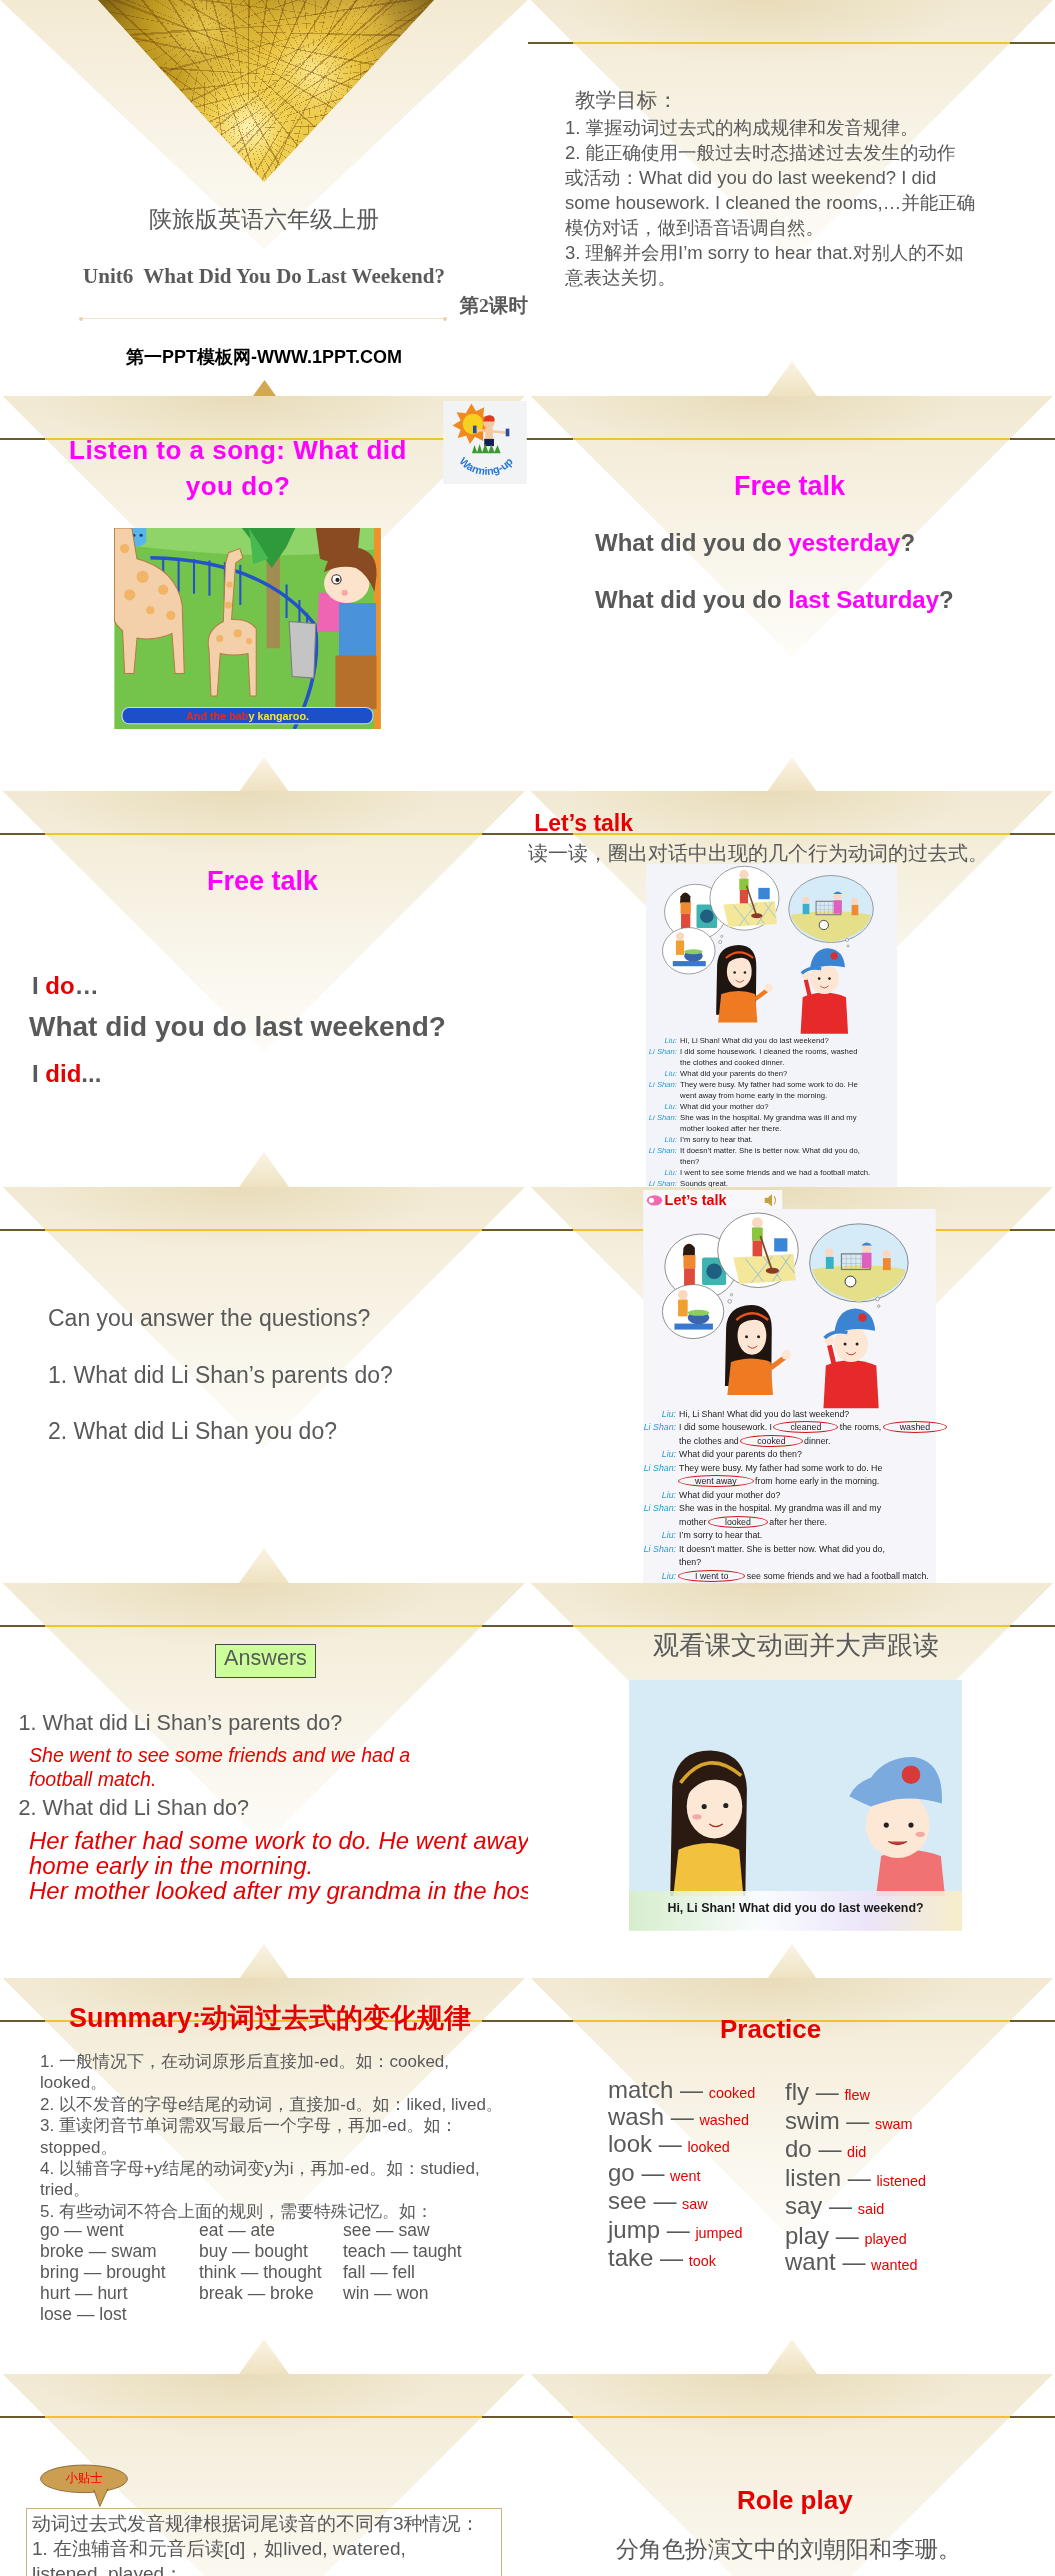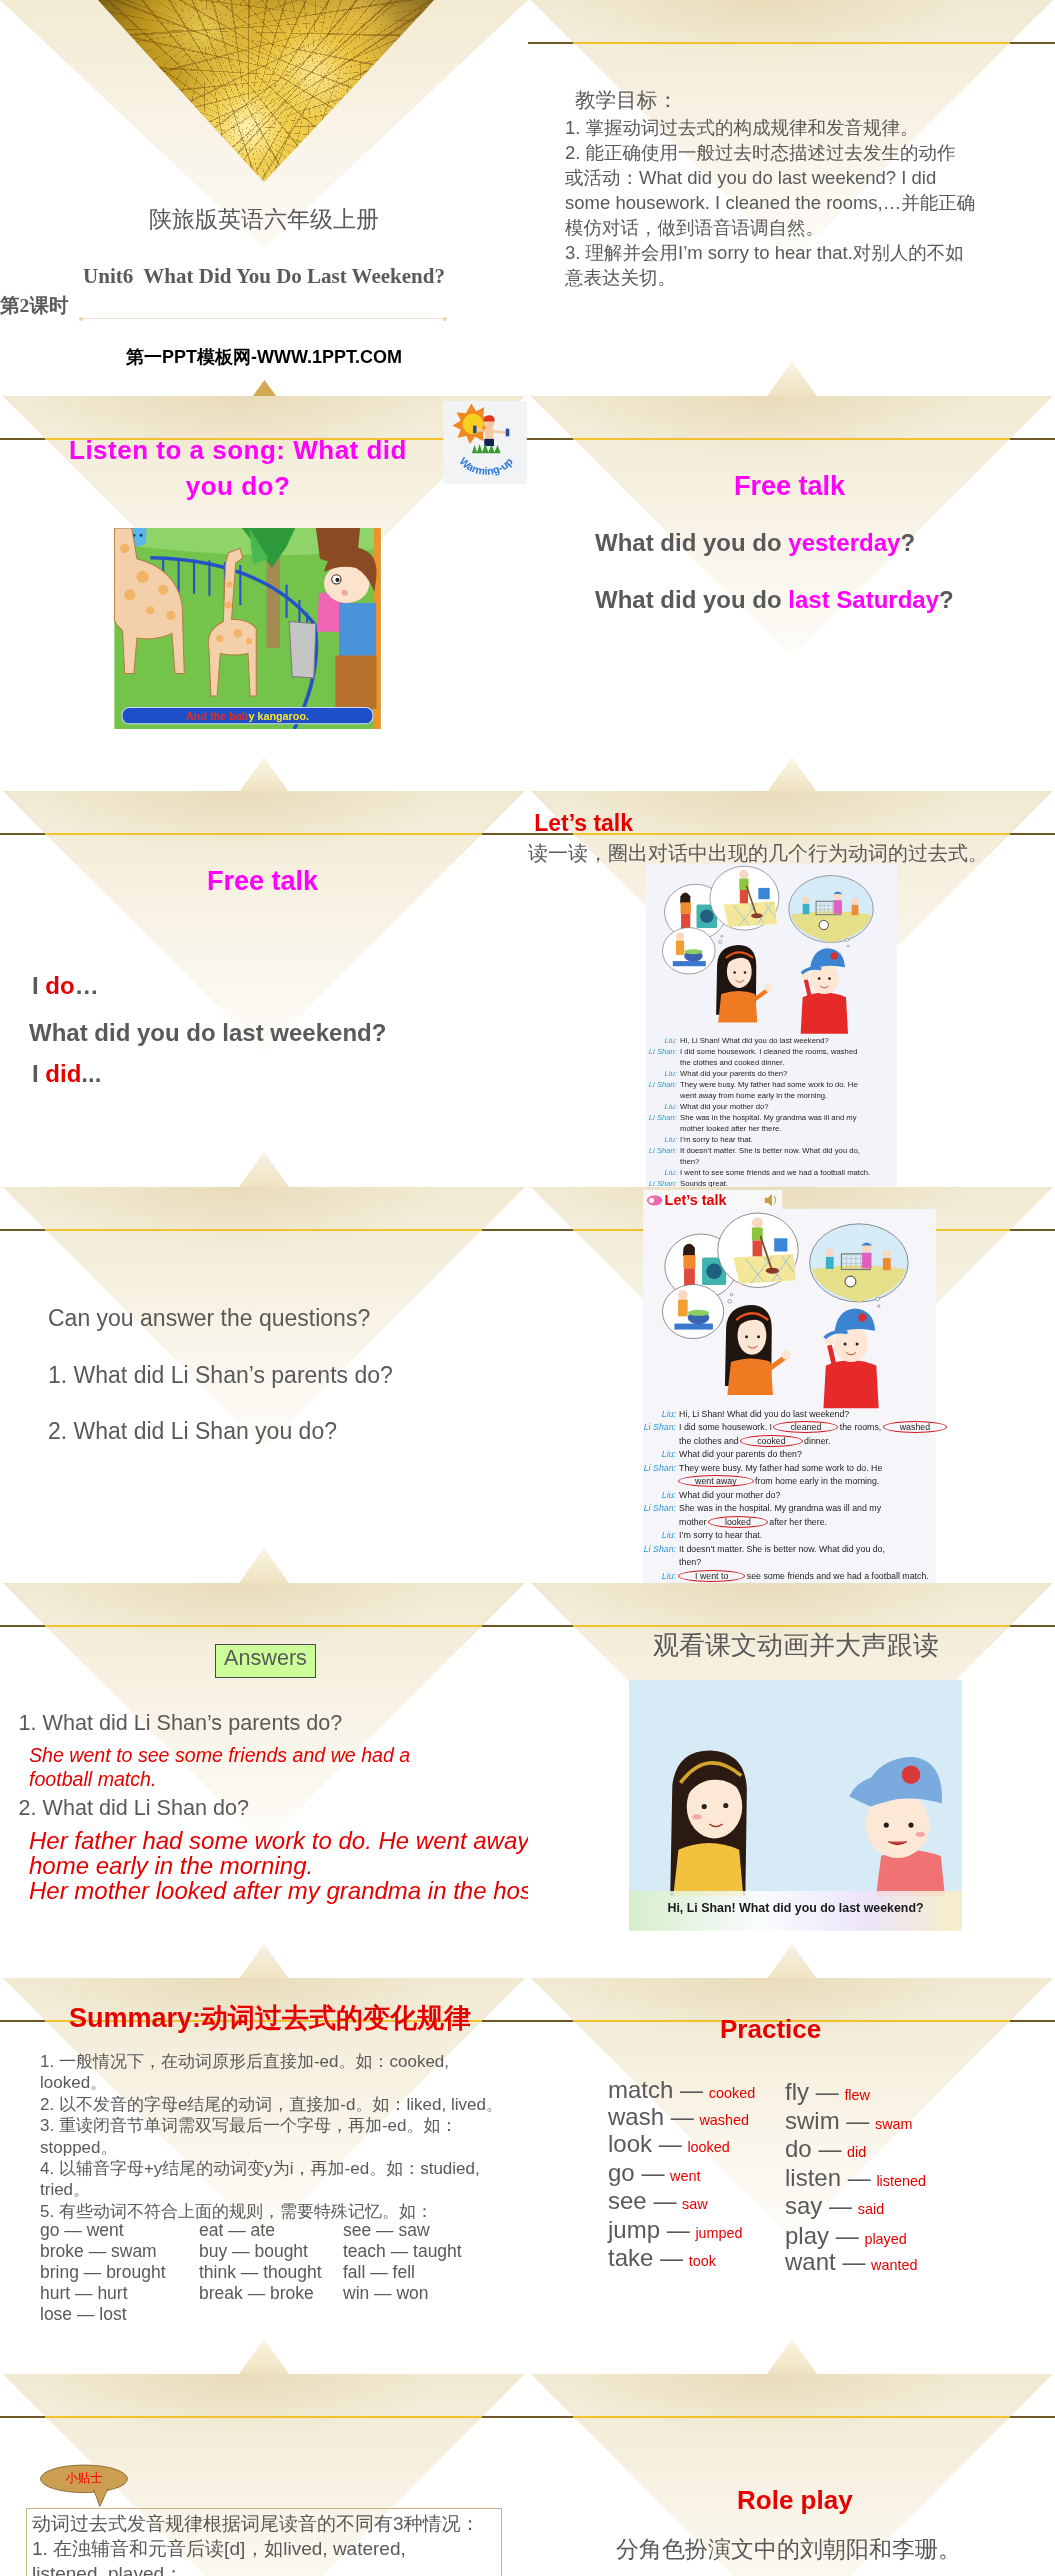--- a/index.html
+++ b/index.html
@@ -142,21 +142,21 @@
       <path d="M338 236 Q346 244 354 236" stroke="#b03020" stroke-width="1.5" fill="none"></path>
     </g>
   </symbol>
 </svg>
 
 <section class="slide" style="left:0;top:0">
   <div class="cover-fade"></div>
   <div class="cover-photo"></div>
   <div class="t serif gray" style="left:0;width:528px;text-align:center;top:208px;font-size:23px;line-height:23px">陕旅版英语六年级上册</div>
   <div class="t serif b pre" style="left:0;width:528px;text-align:center;top:264px;font-size:21px;line-height:25px;color:#5a5a5a">Unit6  What Did You Do Last Weekend?</div>
-  <div class="t serif b gray" style="left:0;width:528px;text-align:left;top:293px;font-size:19.6px;line-height:25px">第2课时</div>
+  <div class="t serif b gray" style="left:0;width:528px;text-align:right;top:293px;font-size:19.6px;line-height:25px">第2课时</div>
   <div class="cover-rule"></div>
   <div class="t b" style="left:0;width:528px;text-align:center;top:348px;font-size:18px;line-height:19.6px;color:#000">第一PPT模板网-WWW.1PPT.COM</div>
   <div class="cover-gold"></div>
 </section>
 
 <section class="slide" style="left:528px;top:0">
   <div class="bg-tri"></div>
   <div class="hline"></div>
   <div class="bg-tri-b"></div>
   <div class="t serif gray" style="left:47px;top:88px;font-size:20.6px;line-height:25px">教学目标：</div>
@@ -262,21 +262,21 @@
   <div class="t gray b" style="left:67px;top:132px;font-size:24px;line-height:29px"><span>What did you do </span><span class="mag">yesterday</span><span>?</span></div>
   <div class="t gray b" style="left:67px;top:189px;font-size:24px;line-height:29px"><span>What did you do </span><span class="mag">last Saturday</span><span>?</span></div>
 </section>
 
 <section class="slide" style="left:0;top:791px">
   <div class="bg-tri"></div>
   <div class="hline"></div>
   <div class="bg-tri-b"></div>
   <div class="t mag b" style="left:207px;top:75px;font-size:27px;line-height:31px">Free talk</div>
   <div class="t gray b" style="left:32px;top:180px;font-size:24px;line-height:29px"><span>I </span><span class="red">do</span><span>…</span></div>
-  <div class="t gray b" style="left:29px;top:227px;font-size:24px;line-height:29px">What did you do last weekend?</div>
+  <div class="t gray b" style="left:29px;top:221px;font-size:28px;line-height:29px">What did you do last weekend?</div>
   <div class="t gray b" style="left:32px;top:268px;font-size:24px;line-height:29px"><span>I </span><span class="red">did</span><span>...</span></div>
 </section>
 
 <section class="slide" style="left:528px;top:791px">
   <div class="bg-tri"></div>
   <div class="hline"></div>
   <div class="bg-tri-b"></div>
   <div class="t red b" style="left:6.2px;top:21px;font-size:23px;line-height:23px">Let’s talk</div>
   <div class="t serif gray" style="left:0;top:50px;font-size:20px;line-height:25px">读一读，圈出对话中出现的几个行为动词的过去式。</div>
   <div class="book" style="left:118px;top:73px;width:251px;height:323px">

